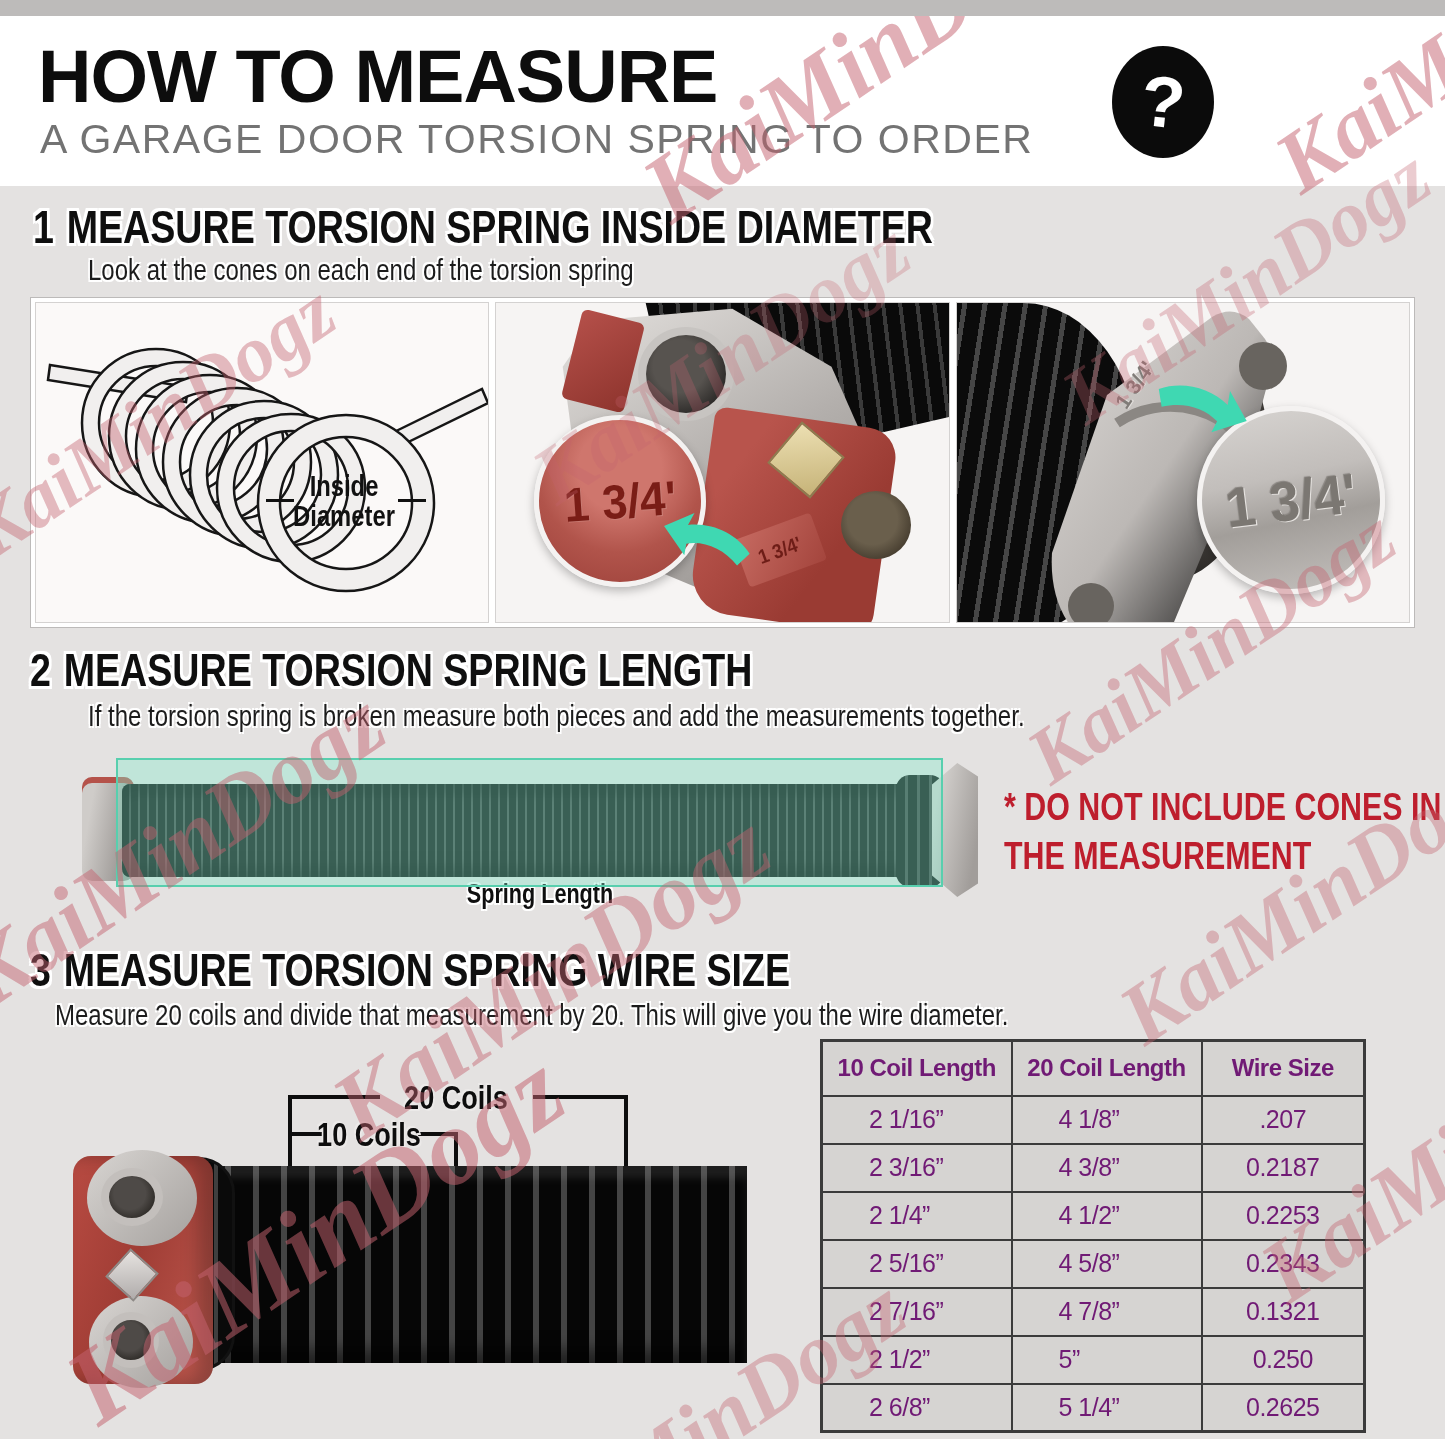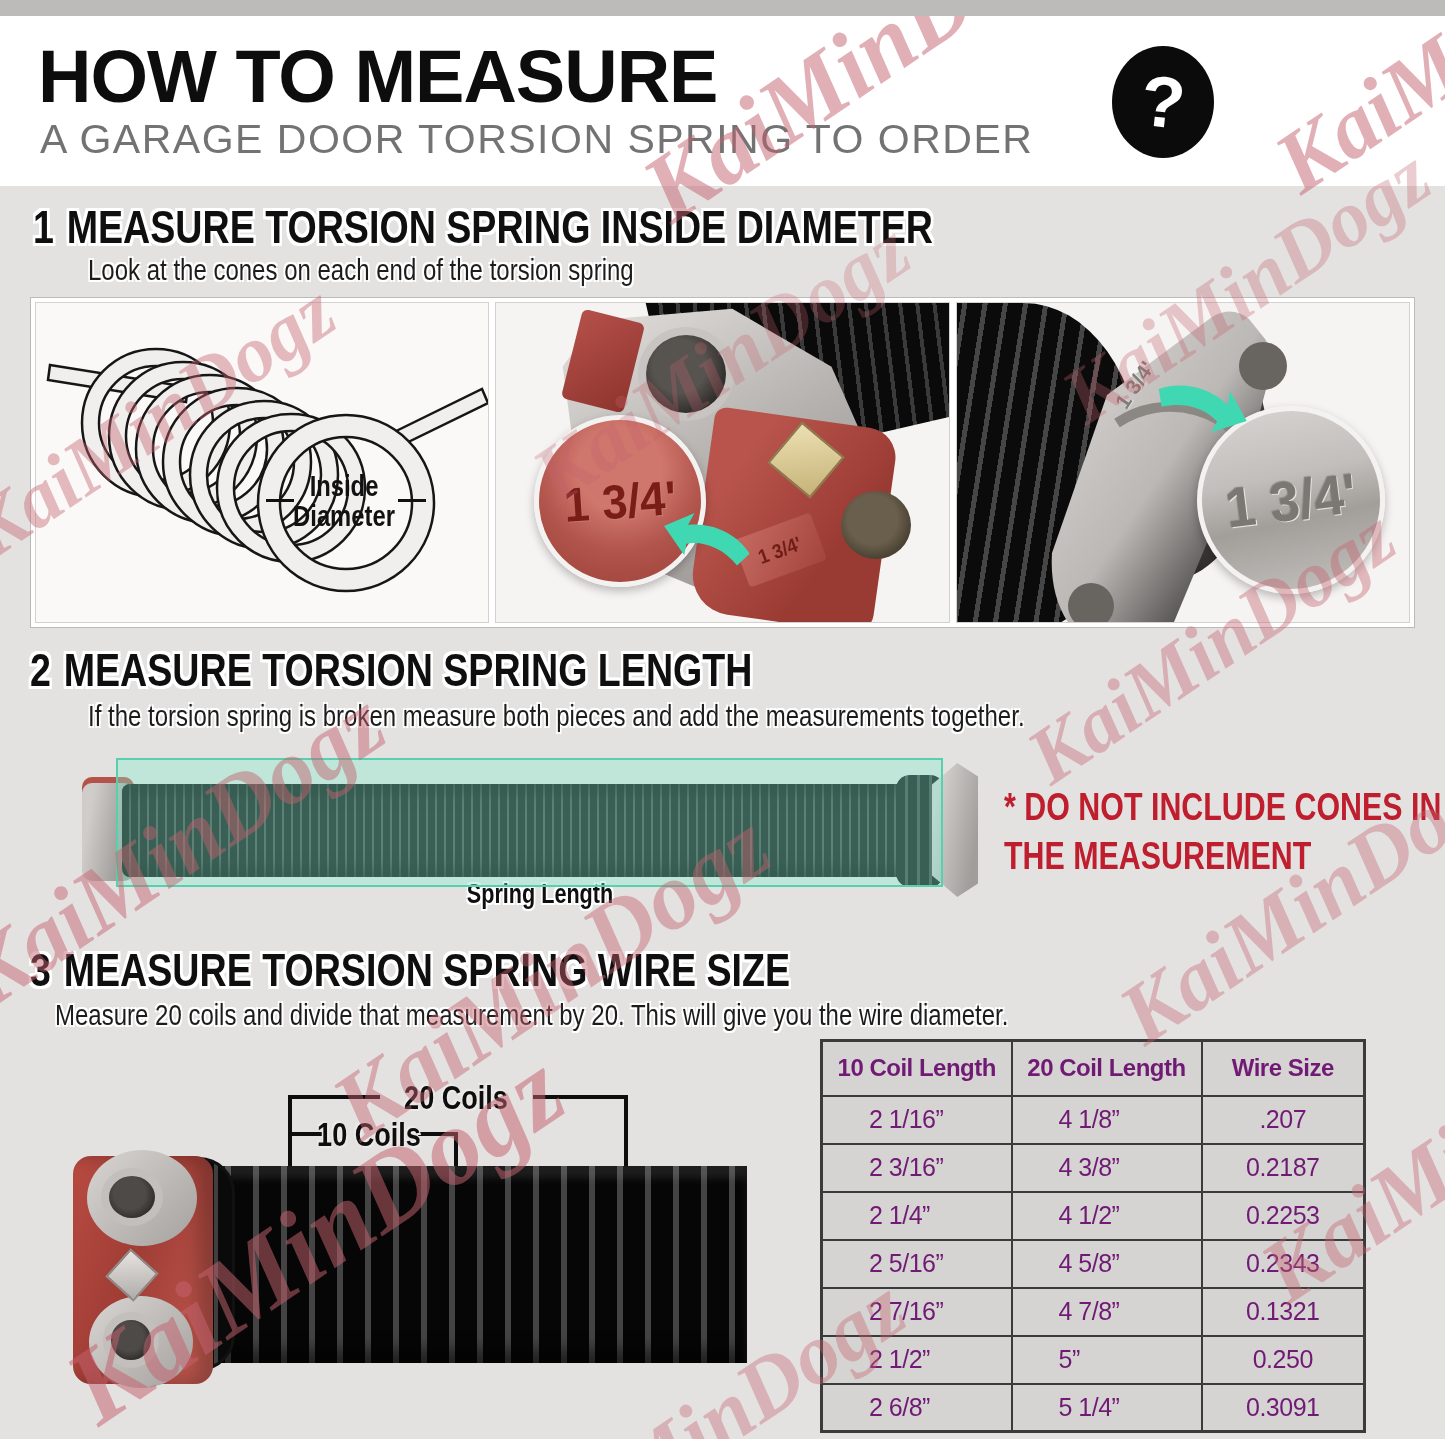--- a/index.html
+++ b/index.html
@@ -351,21 +351,21 @@
         <td class="c3">0.1321</td>
       </tr>
       <tr>
         <td class="c1">2 1/2”</td>
         <td class="c2">5”</td>
         <td class="c3">0.250</td>
       </tr>
       <tr>
         <td class="c1">2 6/8”</td>
         <td class="c2">5 1/4”</td>
-        <td class="c3">0.3091</td>
+        <td class="c3">0.2625</td>
       </tr>
     </tbody>
   </table>
 
   <div class="wm" style="left:610px; top:-15px;  font-size:96px;  opacity:0.50;">KaiMinDogz</div>
   <div class="wm" style="left:1245px; top:-25px; font-size:88px;  opacity:0.50;">KaiMinDogz</div>
   <div class="wm" style="left:-60px; top:360px;  font-size:80px;  opacity:0.42;">KaiMinDogz</div>
   <div class="wm" style="left:505px; top:300px;  font-size:82px;  opacity:0.28;">KaiMinDogz</div>
   <div class="wm" style="left:1035px; top:225px; font-size:80px;  opacity:0.32;">KaiMinDogz</div>
   <div class="wm" style="left:1000px; top:585px; font-size:80px;  opacity:0.40;">KaiMinDogz</div>

